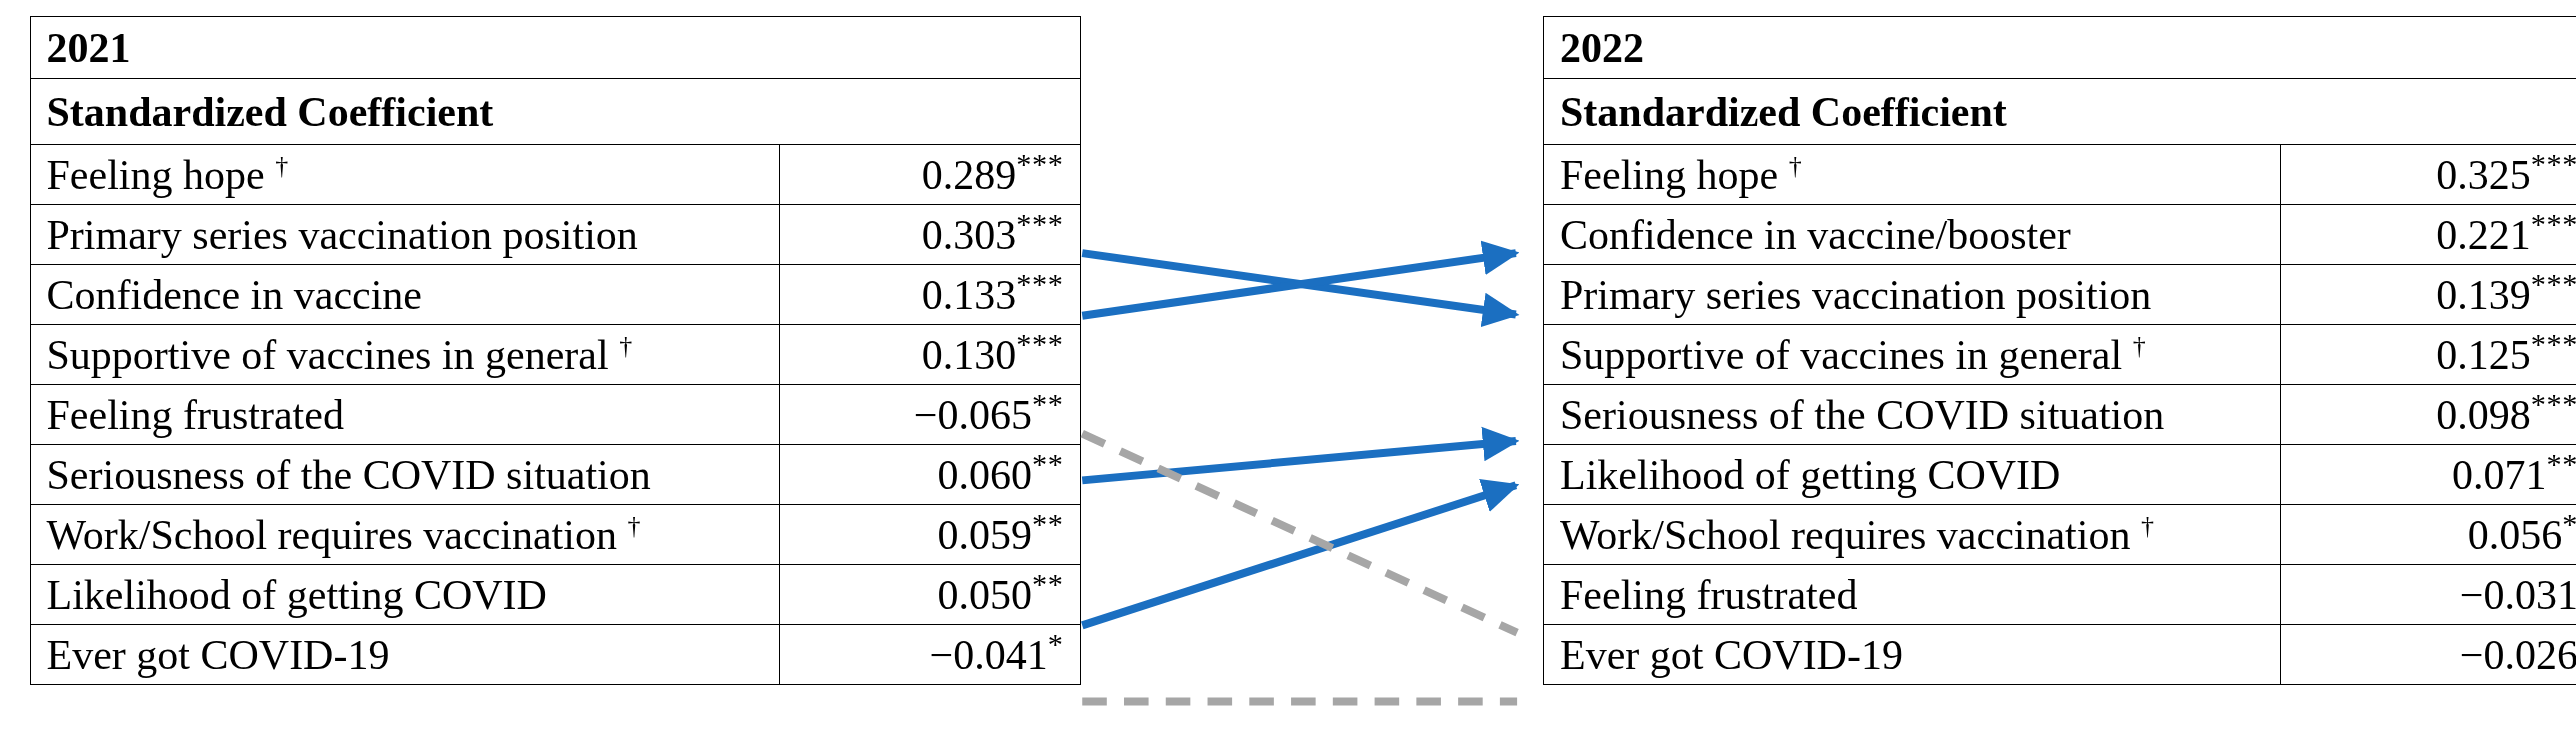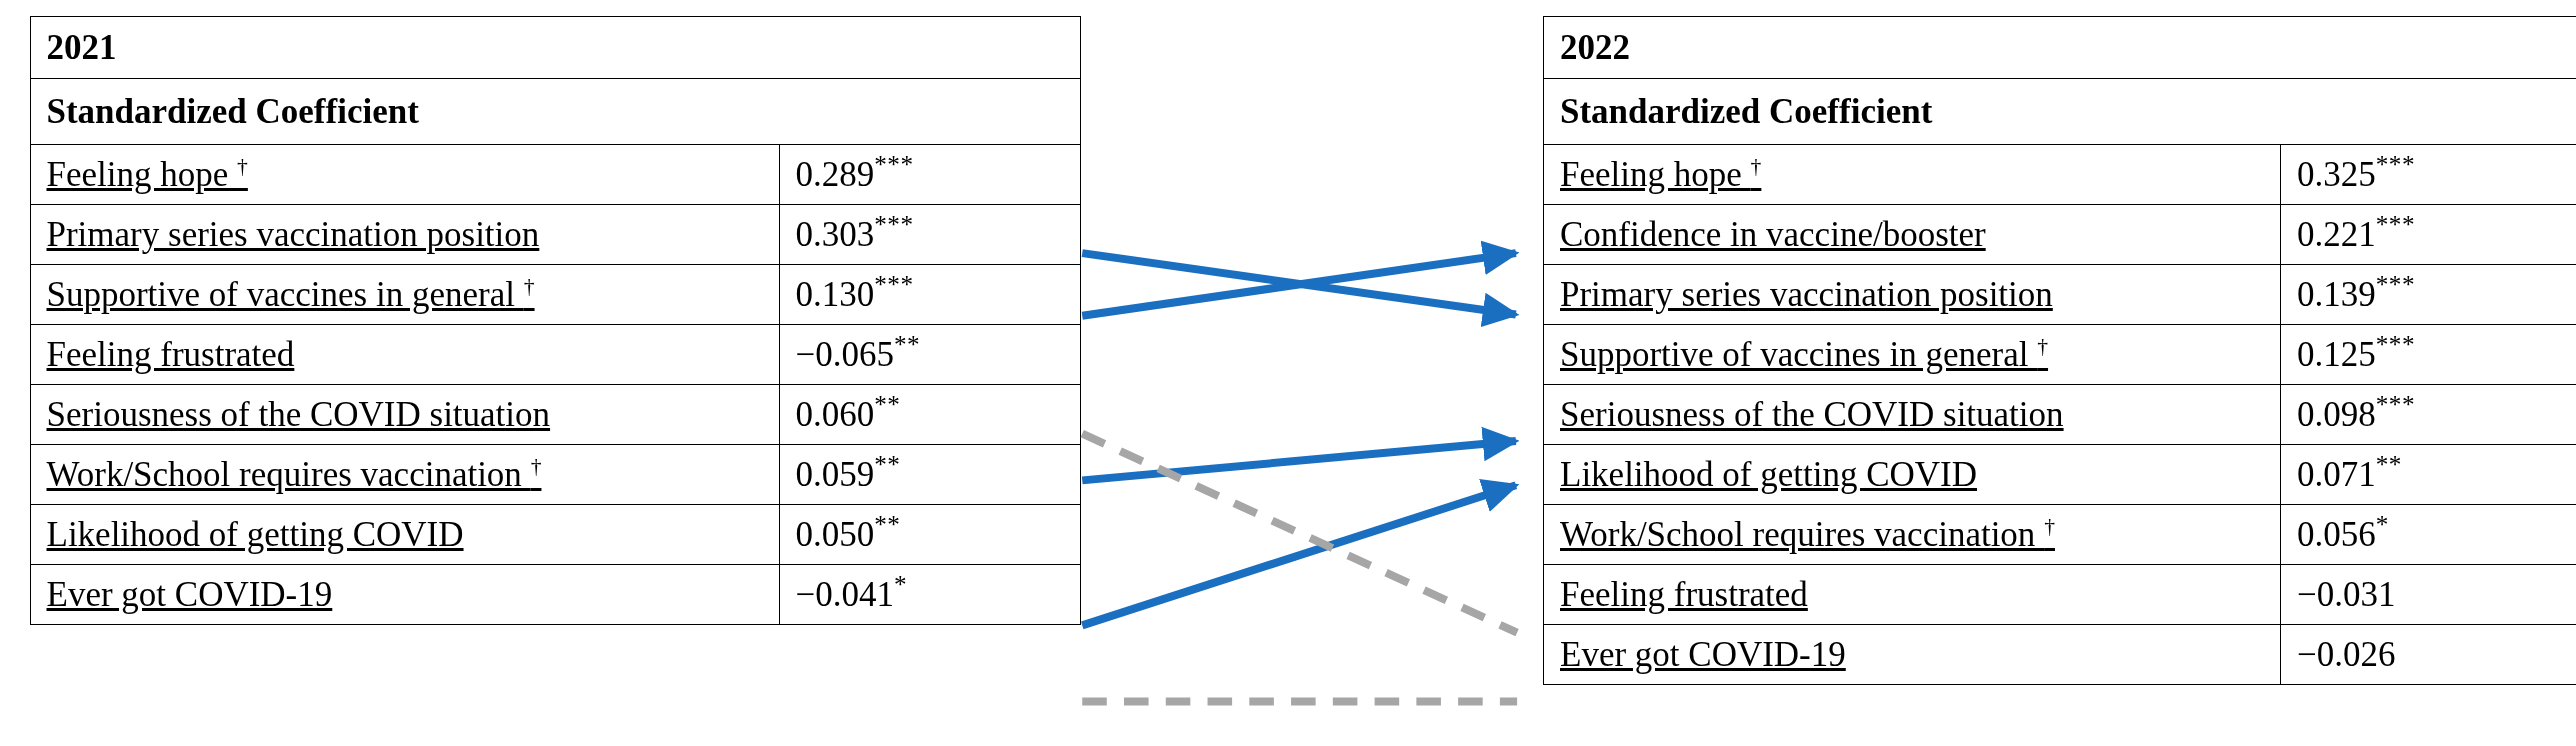--- a/index.html
+++ b/index.html
@@ -26,21 +26,21 @@
     border-collapse: collapse;
     table-layout: fixed;
     background: #ffffff;
   }
   .tbl.left  { left: 29.5px;   top: 16px;  width: 1050px; }
   .tbl.right { left: 1543px; top: 16px;  width: 1052px; }
 
   .tbl td {
     border: 1.8px solid #000000;
     padding: 0 16px;
-    font-size: 35px;
+    font-size: 42px;
     line-height: 1.0;
     height: 59px;
     vertical-align: middle;
     white-space: nowrap;
     overflow: hidden;
   }
 
   
   .yr-cell {
     font-weight: bold;
@@ -51,24 +51,23 @@
   
   .sc-cell {
     font-weight: bold;
     text-align: left;
     height: 65px !important;
     padding-right: 14.7px;
   }
 
   .lbl-cell {
     text-align: left;
-    text-decoration: underline;
   }
   .val-cell {
-    text-align: left;
+    text-align: right;
     margin-left: 28px;
   }
 
   .sup {
     font-size: 0.62em;
     vertical-align: super;
     line-height: 0;
   }
   .stars {
     font-size: 0.72em;
@@ -108,20 +107,24 @@
 
       <tr>
         <td class="lbl-cell"><span>Feeling hope </span><span class="sup">†</span></td>
         <td class="val-cell"><span class="val-num">0.289</span><span class="stars">***</span></td>
       </tr>
       <tr>
         <td class="lbl-cell"><span>Primary series vaccination position</span><span class="sup"></span></td>
         <td class="val-cell"><span class="val-num">0.303</span><span class="stars">***</span></td>
       </tr>
       <tr>
+        <td class="lbl-cell"><span>Confidence in vaccine</span><span class="sup"></span></td>
+        <td class="val-cell"><span class="val-num">0.133</span><span class="stars">***</span></td>
+      </tr>
+      <tr>
         <td class="lbl-cell"><span>Supportive of vaccines in general </span><span class="sup">†</span></td>
         <td class="val-cell"><span class="val-num">0.130</span><span class="stars">***</span></td>
       </tr>
       <tr>
         <td class="lbl-cell"><span>Feeling frustrated</span><span class="sup"></span></td>
         <td class="val-cell"><span class="val-num">−0.065</span><span class="stars">**</span></td>
       </tr>
       <tr>
         <td class="lbl-cell"><span>Seriousness of the COVID situation</span><span class="sup"></span></td>
         <td class="val-cell"><span class="val-num">0.060</span><span class="stars">**</span></td>

